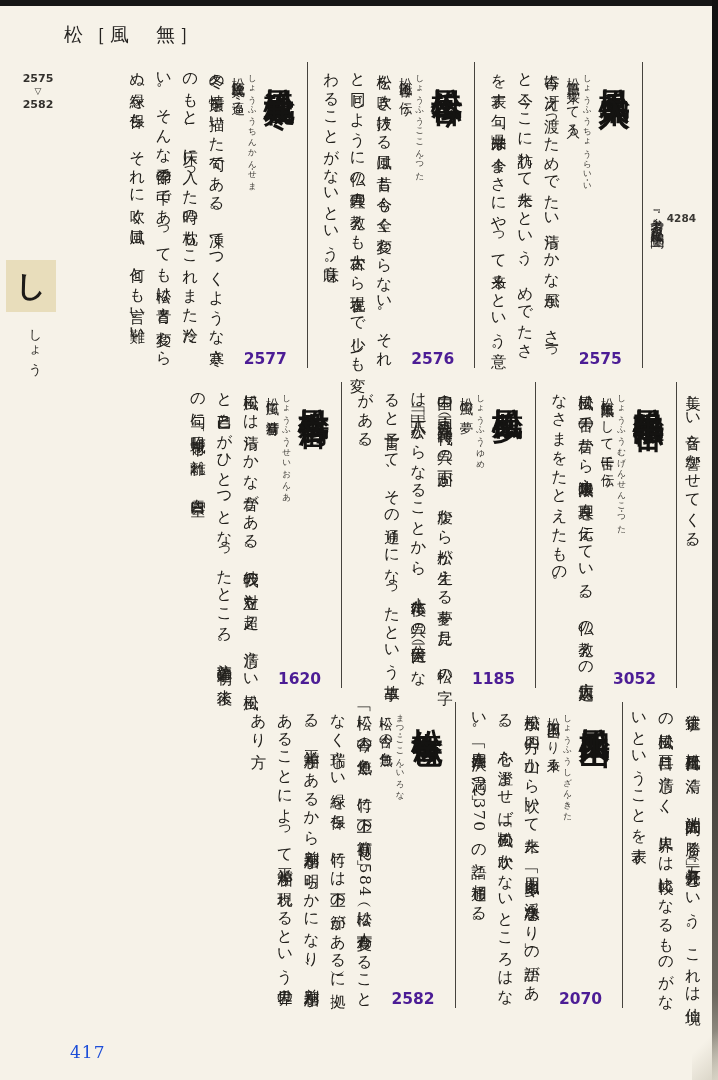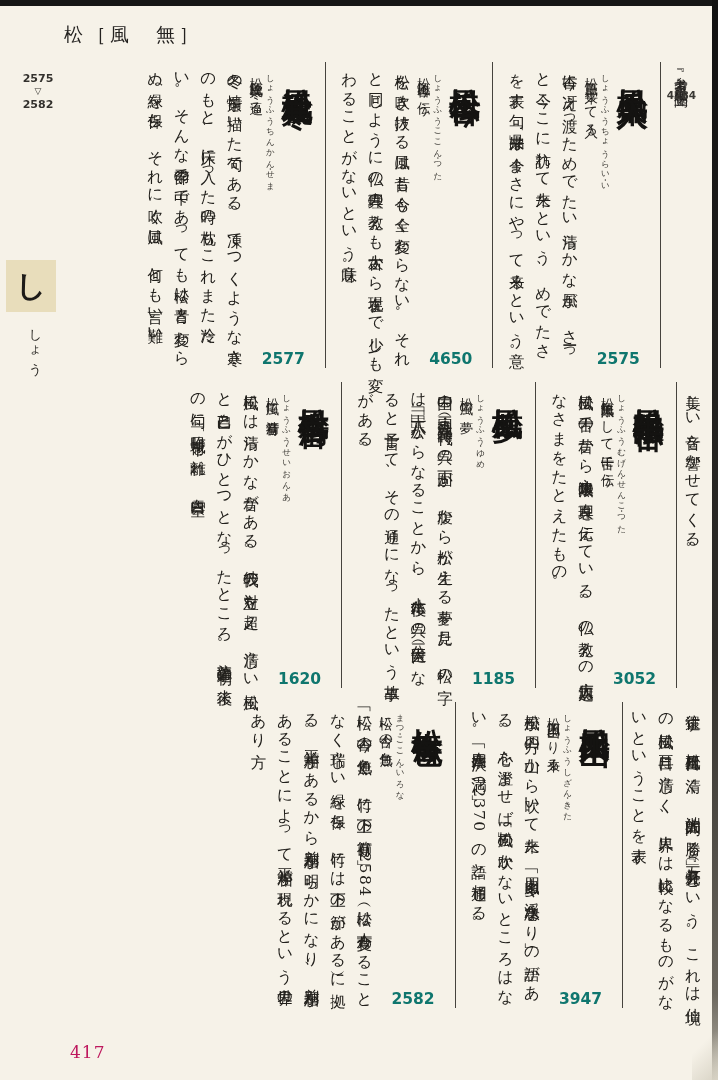--- a/index.html
+++ b/index.html
@@ -39,34 +39,34 @@
     background:#e8ddbb; display:flex; align-items:center; justify-content:center;
     font-size:30px; font-weight:600; color:#1d1b18;
   }
   .tab-reading {
     position:absolute; left:26px; top:320px;
     writing-mode:vertical-rl; text-orientation:mixed;
     font-size:13px; letter-spacing:2px; color:#2a2824;
   }
   .pageno {
     position:absolute; left:70px; bottom:18px;
-    font-size:17px; letter-spacing:1px; color:#be185d;
+    font-size:17px; letter-spacing:1px; color:#1d4ed8;
   }
 
   
   #content {
     position:absolute; left:62px; top:62px; right:10px; height:978px;
   }
   .band {
     display:flex; flex-direction:row-reverse; justify-content:flex-start;
     height:306px; margin-bottom:14px; padding-right:2px;
   }
 
   
-  .refblock { display:flex; flex-direction:column; align-items:center; margin:2px 10px 0 6px; flex-shrink:0; }
+  .refblock { display:flex; flex-direction:row; align-items:center; margin:2px 10px 0 6px; flex-shrink:0; }
   .ref-text { writing-mode:vertical-rl; font-size:13.5px; letter-spacing:2px; color:#242220; }
   .ref-num  { font-family:"DejaVu Sans","Liberation Sans",sans-serif; font-size:10.5px; font-weight:600; color:#3a3833; margin-top:3px; }
 
   
   .cont { writing-mode:vertical-rl; font-size:15.5px; line-height:27px; letter-spacing:1.5px;
           height:100%; margin-left:2px; flex-shrink:0; color:#22201c; }
 
   
   .entry {
     display:flex; flex-direction:row-reverse; height:100%;
@@ -83,21 +83,21 @@
     letter-spacing:2px; color:#141311; margin-top:2px;
   }
   .reading-wrap { display:flex; flex-direction:row-reverse; margin-top:4px; }
   .kana {
     writing-mode:vertical-rl; font-size:8.5px; letter-spacing:1px;
     color:#3c3a35; margin-top:2px; width:11px;
   }
   .reading { writing-mode:vertical-rl; font-size:13.5px; letter-spacing:1px; color:#201e1b; }
   .entry-num {
     font-family:"DejaVu Sans","Liberation Sans",sans-serif;
-    font-size:15.5px; font-weight:700; color:#0f766e; padding-top:4px;
+    font-size:15.5px; font-weight:700; color:#4c1d95; padding-top:4px;
   }
   .body {
     writing-mode:vertical-rl; font-size:15.5px; line-height:26.5px;
     letter-spacing:1.5px; height:100%; margin-left:3px; color:#22201c; flex-shrink:0;
   }
 </style>
 </head>
 <body>
 
 <div id="page">
@@ -140,21 +140,21 @@
 
       <div class="entry">
         <div class="head-outer">
           <div class="head-cluster">
             <div class="headword">松風伝古今</div>
             <div class="reading-wrap">
               <div class="kana">しょうふうここん・つた</div>
               <div class="reading">松 風古今に伝う</div>
             </div>
           </div>
-          <div class="entry-num">4650</div>
+          <div class="entry-num">2576</div>
         </div>
         <div class="body">松を吹き抜ける風は昔も今も全く変わらない。それと同じように仏の真理の教えも太古から現在まで少しも変わることがないという意味。</div>
       </div>
 
       <div class="entry">
         <div class="head-outer">
           <div class="head-cluster">
             <div class="headword">松風逼枕寒</div>
             <div class="reading-wrap">
               <div class="kana">しょうふうちんかん・せま</div>
@@ -218,21 +218,21 @@
 
       <div class="entry">
         <div class="head-outer">
           <div class="head-cluster">
             <div class="headword">松風来四山</div>
             <div class="reading-wrap">
               <div class="kana">しょうふうしざん・きた</div>
               <div class="reading">松 風四山より来る</div>
             </div>
           </div>
-          <div class="entry-num">3947</div>
+          <div class="entry-num">2070</div>
         </div>
         <div class="body">松風が四方の山から吹いて来た。「四山風多く渓水急なり」の語がある。心を澄ませば「松風」の吹かないところはない。「春水四沢に満つ」2370の語と相通じる。</div>
       </div>
 
       <div class="entry">
         <div class="head-outer">
           <div class="head-cluster">
             <div class="headword">松無古今色</div>
             <div class="reading-wrap">
               <div class="kana">まつ・ここん・いろな</div>

